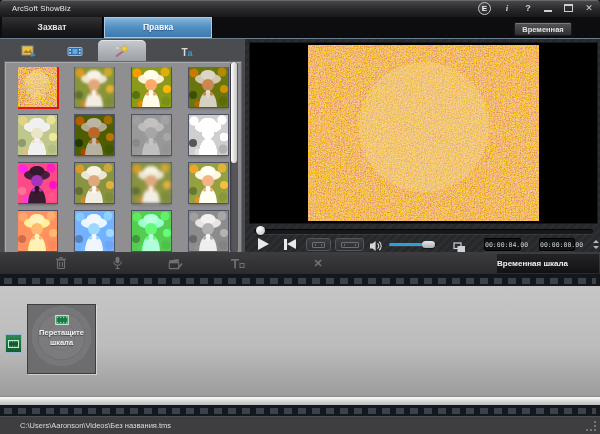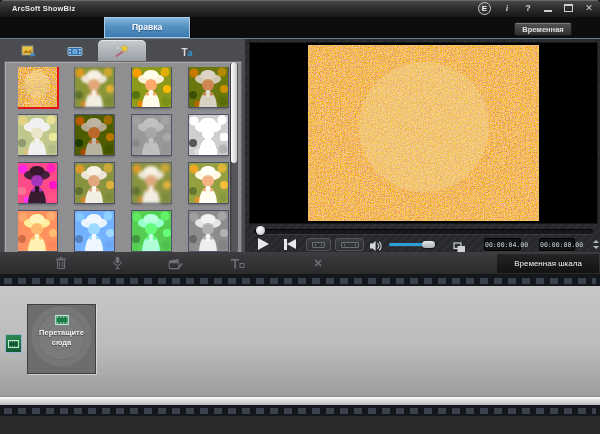--- a/index.html
+++ b/index.html
@@ -3,38 +3,38 @@
 <meta charset="utf-8">
 <style>
   *{margin:0;padding:0;box-sizing:border-box}
   html,body{width:600px;height:434px;overflow:hidden;background:#111;font-family:"Liberation Sans",sans-serif}
   .window{position:relative;width:600px;height:434px;background:#2a2a2c;border-radius:4px 4px 0 0;overflow:hidden}
 
   
   .titlebar{position:absolute;left:0;top:0;width:600px;height:17px;
     background:linear-gradient(#4a4a4c,#29292b 55%,#18181a);
     box-shadow:inset 0 1px 0 rgba(255,255,255,.18);}
-  .titlebar .title{position:absolute;left:12px;top:4px;font-size:7.5px;font-weight:bold;color:#e9e9e9;letter-spacing:.2px}
+  .titlebar .title{position:absolute;left:12px;top:4px;font-size:7.5px;font-weight:normal;color:#e9e9e9;letter-spacing:.2px}
   .logo-e{position:absolute;left:478px;top:2px;width:13px;height:13px;border-radius:50%;
     background:radial-gradient(circle at 35% 30%,#4e4e52,#1c1c1e);border:1px solid #c9c9cc;
     color:#f2f2f2;font-size:8px;font-weight:bold;text-align:center;line-height:11px}
   .wc{position:absolute;top:2px;color:#cfcfd2;font-size:9px;line-height:12px;text-align:center;width:14px;cursor:default}
   .wc.info{left:500px;font-family:"Liberation Serif",serif;font-style:italic;font-weight:bold}
   .wc.help{left:521px;font-weight:bold}
   .wc.minimize{left:541px}.min-glyph{display:inline-block;width:8px;height:2px;background:#cfcfd2;margin-top:8px}
   .wc.maximize{left:561px}.max-glyph{display:inline-block;width:9px;height:8px;border:1px solid #cfcfd2;border-top-width:2px;margin-top:2px}
   .wc.close{left:582px}
 
   
   .tabbar{position:absolute;left:0;top:17px;width:600px;height:21px;background:#0d0d0f}
   .main-tab{position:absolute;top:0;height:21px;background:linear-gradient(#323234,#1a1a1c 60%,#121214);
     border-right:1px solid #000;color:#e8e8e8;font-size:8.5px;font-weight:bold;
     text-align:center;line-height:21px;cursor:pointer}
   .main-tab.t1{left:2px;width:101px}
-  .main-tab.t2{left:104px;width:87px}
+  .main-tab.t2{left:104px;width:109px}
   .main-tab.t3{left:206px;width:101px}
   .main-tab.active{background:linear-gradient(#8cbadf,#5592c2 45%,#3a77ac);color:#fff;
     box-shadow:inset 0 0 0 1px #a9cbe6;text-shadow:0 1px 1px rgba(0,0,60,.4)}
   .internet-btn{position:absolute;right:28px;top:5px;width:58px;height:14px;border-radius:2px;
     background:linear-gradient(#555557,#2e2e30);border:1px solid #1a1a1c;box-shadow:inset 0 1px 0 rgba(255,255,255,.22);
     color:#e2e2e2;font-size:7.5px;font-weight:bold;text-align:center;line-height:13px;cursor:pointer}
 
   
   .content{position:absolute;left:0;top:38px;width:600px;height:214px;border-top:1px solid rgba(155,195,225,.55)}
 
@@ -116,21 +116,21 @@
   .tc-spinner{position:absolute;left:341px;top:2px;width:10px;height:13px;cursor:pointer}
   .tc-spinner .up{position:absolute;left:2px;top:2px;width:0;height:0;border-bottom:3.5px solid #b4b8bc;border-left:3px solid transparent;border-right:3px solid transparent}
   .tc-spinner .down{position:absolute;left:2px;bottom:2px;width:0;height:0;border-top:3.5px solid #b4b8bc;border-left:3px solid transparent;border-right:3px solid transparent}
 
   
   .toolbar{position:absolute;left:0;top:252px;width:600px;height:23px;
     background:linear-gradient(#3d3d3f,#2b2b2d);border-bottom:1px solid #151517}
   .tool-icon{position:absolute;top:4px;width:16px;height:15px;opacity:.75}
   .ti-trash{left:55px}.ti-mic{left:112px}.ti-clap{left:168px}.ti-text{left:230px}
   .ti-split{left:310px;color:#84868c;font-size:11px;font-weight:bold;line-height:14px;text-align:center}
-  .view-btn{position:absolute;top:2px;height:19px;font-size:8px;font-weight:normal;text-align:center;line-height:19px;cursor:pointer}
+  .view-btn{position:absolute;top:2px;height:19px;font-size:8px;font-weight:bold;text-align:left;line-height:19px;cursor:pointer}
   .view-btn.timeline{left:497px;width:102px;color:#f0f0f0;background:linear-gradient(#242426,#121214)}
 
   
   .filmstrip{position:absolute;left:0;width:600px;height:11px;background:#14171c}
   .filmstrip.fs1{top:275px}.filmstrip.fs2{top:405px}
   .filmstrip .holes{position:absolute;left:4px;right:4px;top:2.5px;bottom:2.5px;
     background:repeating-linear-gradient(90deg,#3a424e 0 8px,transparent 8px 14px)}
 
   
   .storyboard{position:absolute;left:0;top:286px;width:600px;height:110px;
@@ -176,20 +176,21 @@
     <span class="title">ArcSoft ShowBiz</span>
     <span class="logo-e">E</span>
     <span class="wc info">i</span>
     <span class="wc help">?</span>
     <span class="wc minimize"><span class="min-glyph"></span></span>
     <span class="wc maximize"><span class="max-glyph"></span></span>
     <span class="wc close">✕</span>
   </div>
 
   <div class="tabbar">
+    <div class="main-tab t1">Захват</div>
     <div class="main-tab t2 active">Правка</div>
     <div class="internet-btn">Временная</div>
   </div>
 
   <div class="content">
 
     <div class="left-panel">
       <div class="lib-tab lt1">
         <svg width="16" height="13" viewBox="0 0 16 13">
           <rect x="1" y="1" width="11" height="9" fill="#e8c43c" stroke="#8a8a8e"></rect>
@@ -637,23 +638,33 @@
         <line x1="1.5" y1="1.8" x2="9.5" y2="1.8" stroke="#bfe8cf" stroke-width=".8" stroke-dasharray="1 1.4"></line>
         <line x1="1.5" y1="6.2" x2="9.5" y2="6.2" stroke="#bfe8cf" stroke-width=".8" stroke-dasharray="1 1.4"></line>
       </svg>
     </div>
     <div class="dropzone">
       <svg width="14" height="10" viewBox="0 0 11 8">
         <rect x="0.5" y="0.5" width="10" height="7" fill="#1c7a46" stroke="#bfe8cf" stroke-width="1"></rect>
         <line x1="1.5" y1="1.8" x2="9.5" y2="1.8" stroke="#bfe8cf" stroke-width=".8" stroke-dasharray="1 1.4"></line>
         <line x1="1.5" y1="6.2" x2="9.5" y2="6.2" stroke="#bfe8cf" stroke-width=".8" stroke-dasharray="1 1.4"></line>
       </svg>
-      <div class="dz-label">Перетащите сюда</div>
+      <div class="dz-label">Перетащите шкала</div>
     </div>
   </div>
 
   <div class="hscroll-strip"></div>
 
   <div class="filmstrip fs2">
       <div class="holes"></div>
     </div>
 
+  <div class="statusbar">
+    <span class="path">C:\Users\Aaronson\Videos\Без названия.tms</span>
+    <div class="resize-grip">
+        <i></i>
+        <i></i>
+        <i></i>
+        <i></i>
+        <i></i>
+      </div>
+  </div>
 </div>
 
 </body></html>

